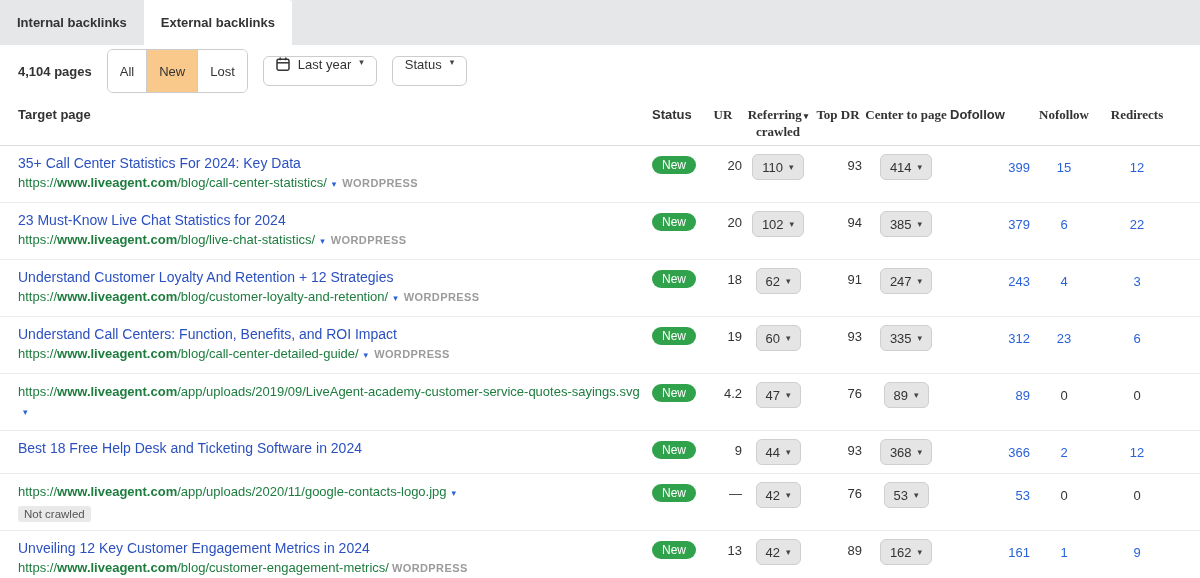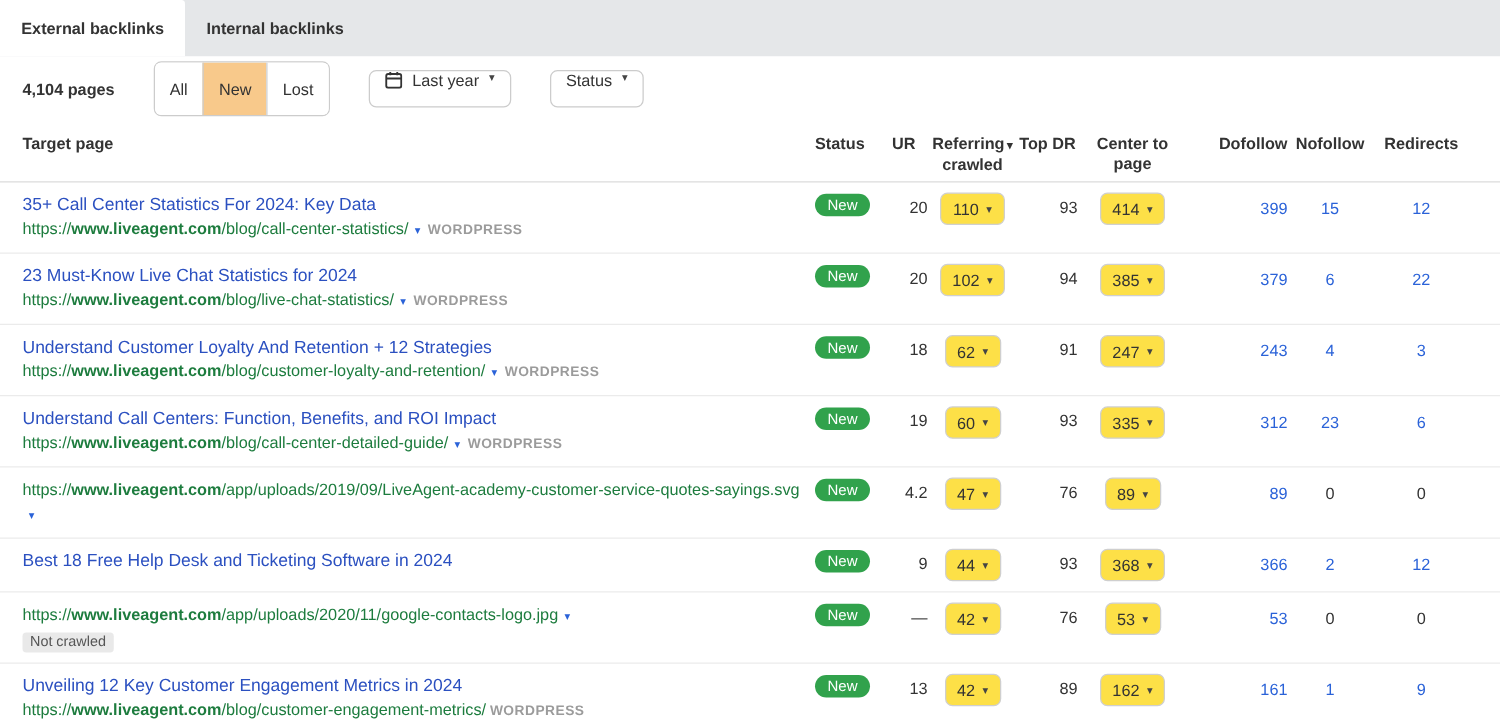--- a/index.html
+++ b/index.html
@@ -6,43 +6,43 @@
   html,body { width:1200px; height:578px; overflow:hidden; background:#fff;
     font-family:"Liberation Sans", sans-serif; color:#333; }
 
   
   .tabbar { display:flex; height:45px; background:var(--tabbar-bg,#e5e7e9); }
   .tab { display:flex; align-items:center; padding:0 17px; font-size:13px;
     font-weight:700; color:#333; cursor:pointer; }
   .tab.active { background:#fff; border-top-right-radius:3px; }
 
   
-  .filterbar { display:flex; align-items:center; height:52px; padding-left:18px; gap:31px; }
+  .filterbar { display:flex; align-items:center; height:52px; padding-left:18px; gap:15px; }
   .pages { font-size:13px; font-weight:700; }
   .seg { display:inline-flex; border:1px solid var(--border,#ccc); border-radius:6px;
     overflow:hidden; height:44px; background:#fff; }
   .seg .segbtn { display:flex; align-items:center; padding:0 12px; font-size:13px;
     background:#fff; border:0; border-left:1px solid var(--border,#ccc);
     color:#333; cursor:pointer; font-family:inherit; }
   .seg .segbtn:first-child { border-left:0; }
   .seg .segbtn.active { background:var(--active-filter-bg,#f8c98b); }
   .btn { display:inline-flex; align-items:flex-start; gap:8px; height:30px; padding:0 12px;
     border:1px solid var(--border,#ccc); border-radius:6px; background:#fff;
     font-size:13px; color:#333; cursor:pointer; font-family:inherit; }
   .btn .caret, .dd .caret { font-size:9px; color:#444; }
 
   
   .grid { display:grid;
     grid-template-columns:1fr 52px 38px 72px 48px 88px 80px 68px 78px;
     padding:0 24px 0 18px; align-items:start; }
   .thead { border-bottom:1px solid #dcdcdc; padding-top:10px; padding-bottom:5px;
     font-size:13px; font-weight:700; line-height:16px; }
   .thead > div { font-weight:700; }
-  .h-ur,.h-rd,.h-dr,.h-links,.h-nofollow,.h-redirects { text-align:center; }
-  .h-dofollow { text-align:right; }
+  .h-ur,.h-rd,.h-dr,.h-links,.h-nofollow,.h-redirects { text-align:center;font-family:Liberation Serif, serif; }
+  .h-dofollow { }
   .sortcaret { font-size:9px; color:#333; margin-left:2px; }
 
   
   .row { border-bottom:1px solid var(--divider,#ebebeb); padding-top:8px; padding-bottom:8px; }
   .target { padding-right:12px; }
   .title { display:block; font-size:14px; line-height:19px;
     color:var(--title-link,#2b50c0); text-decoration:none; cursor:pointer; }
   .urlline { font-size:13px; line-height:19px; }
   .url { color:var(--url-green,#1d7c3e); text-decoration:none; cursor:pointer;
     word-break:break-all; }
@@ -51,34 +51,34 @@
     cursor:pointer; }
   .tag { font-size:11px; color:var(--tag-gray,#9b9b9b); letter-spacing:.4px; margin-left:3px;font-weight:bold; }
   .note { display:inline-block; margin-top:3px; font-size:11.5px; color:#555;
     background:var(--note-bg,#e9e9e9); padding:2px 6px; border-radius:3px; }
   .badge { display:inline-block; background:var(--badge-green,#31a24c); color:#fff;
     font-size:12px; line-height:14px; padding:2px 10px; border-radius:20px; }
   .c-status { padding-top:1px; }
   .c-ur,.c-dr { text-align:right; font-size:13px; padding-top:4px; }
   .c-rd,.c-links { display:flex; justify-content:center; }
   .dd { display:inline-flex; align-items:center; gap:6px; height:26px; padding:0 9px;
-    border:1px solid #cfcfcf; border-radius:6px; background:#fde047; font-size:13px;
+    border:1px solid #cfcfcf; border-radius:6px; background:#e5e5e5; font-size:13px;
     color:#333; cursor:pointer; font-family:inherit; }
   .c-dofollow { text-align:right; padding-top:4px; }
   .c-nofollow,.c-redirects { text-align:center; padding-top:4px; }
   a.num { font-size:13px; color:var(--metric-link,#2a62d8); text-decoration:none; cursor:pointer; }
   a.num.muted { color:#333; cursor:default; }
   .cal-icon { display:inline-flex; }
 </style>
 </head>
 <body>
 
 <div class="tabbar">
+  <div class="tab">Internal backlinks</div>
   <div class="tab active">External backlinks</div>
-  <div class="tab">Internal backlinks</div>
 </div>
 
 <div class="filterbar">
   <span class="pages">4,104 pages</span>
 
   <span class="seg">
     <button class="segbtn">All</button>
     <button class="segbtn active">New</button>
     <button class="segbtn">Lost</button>
   </span>

